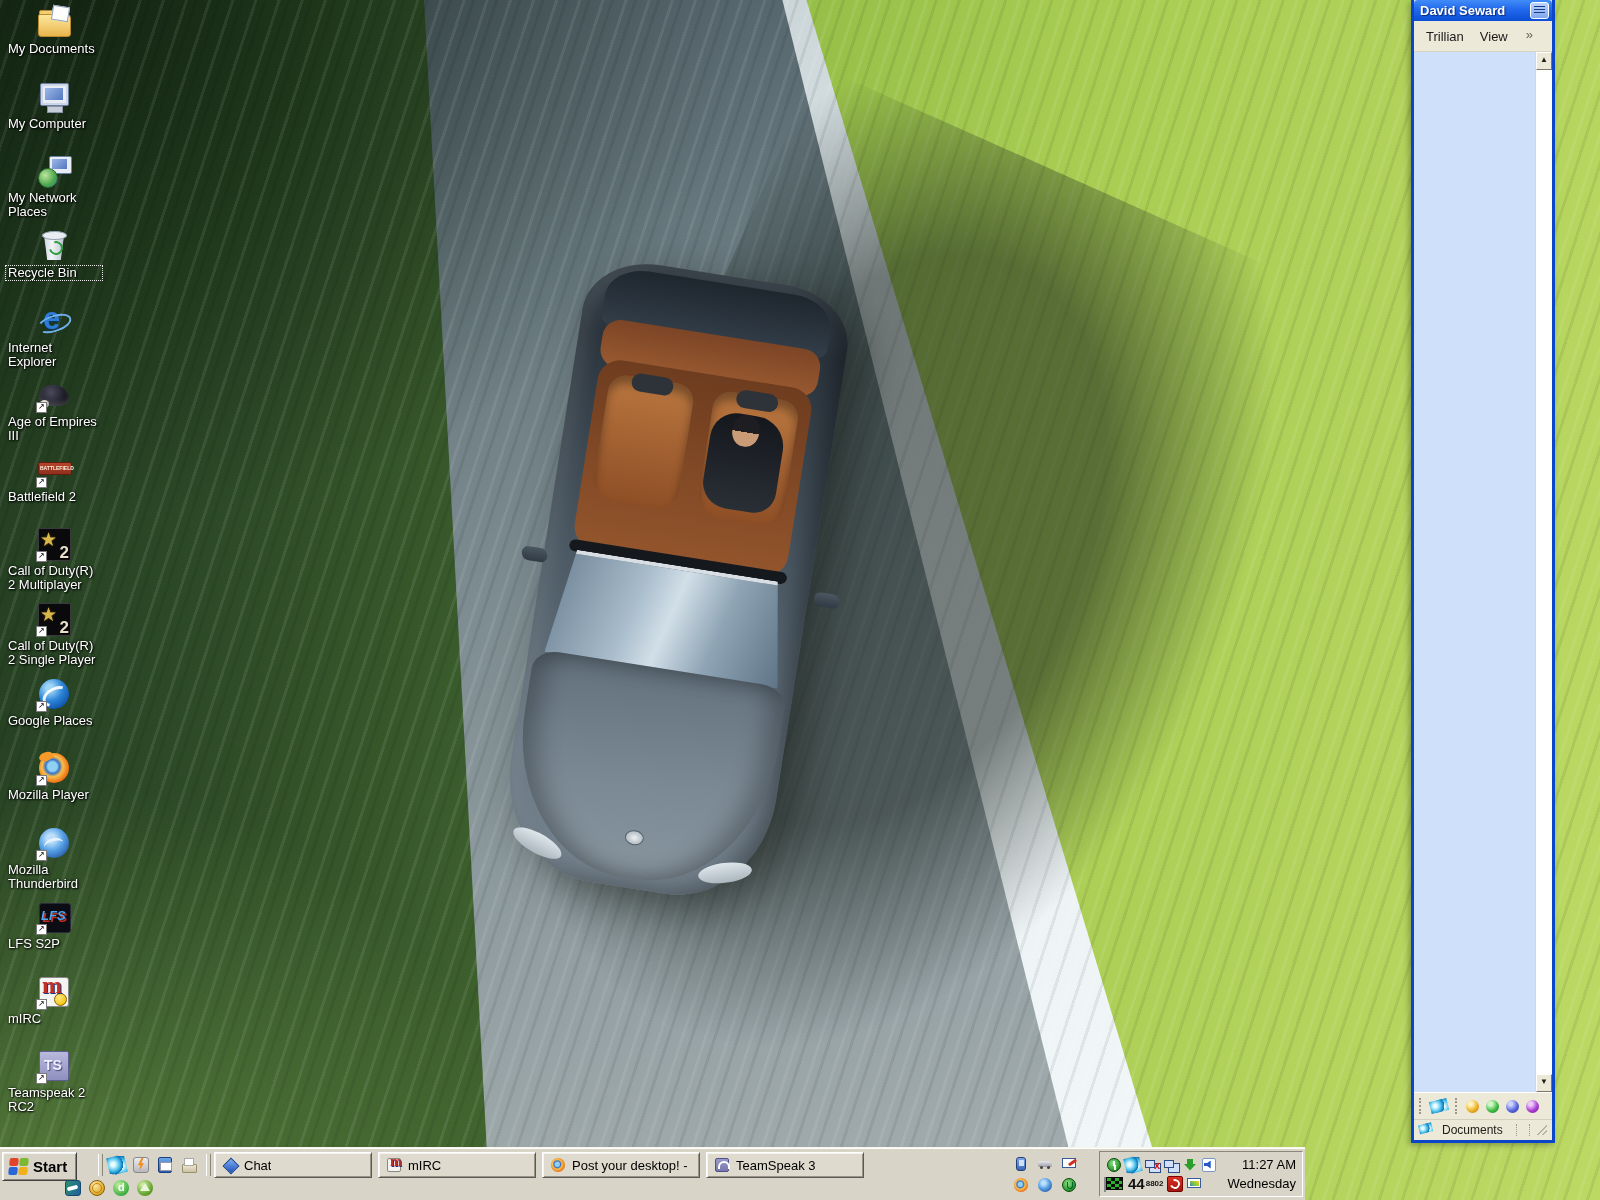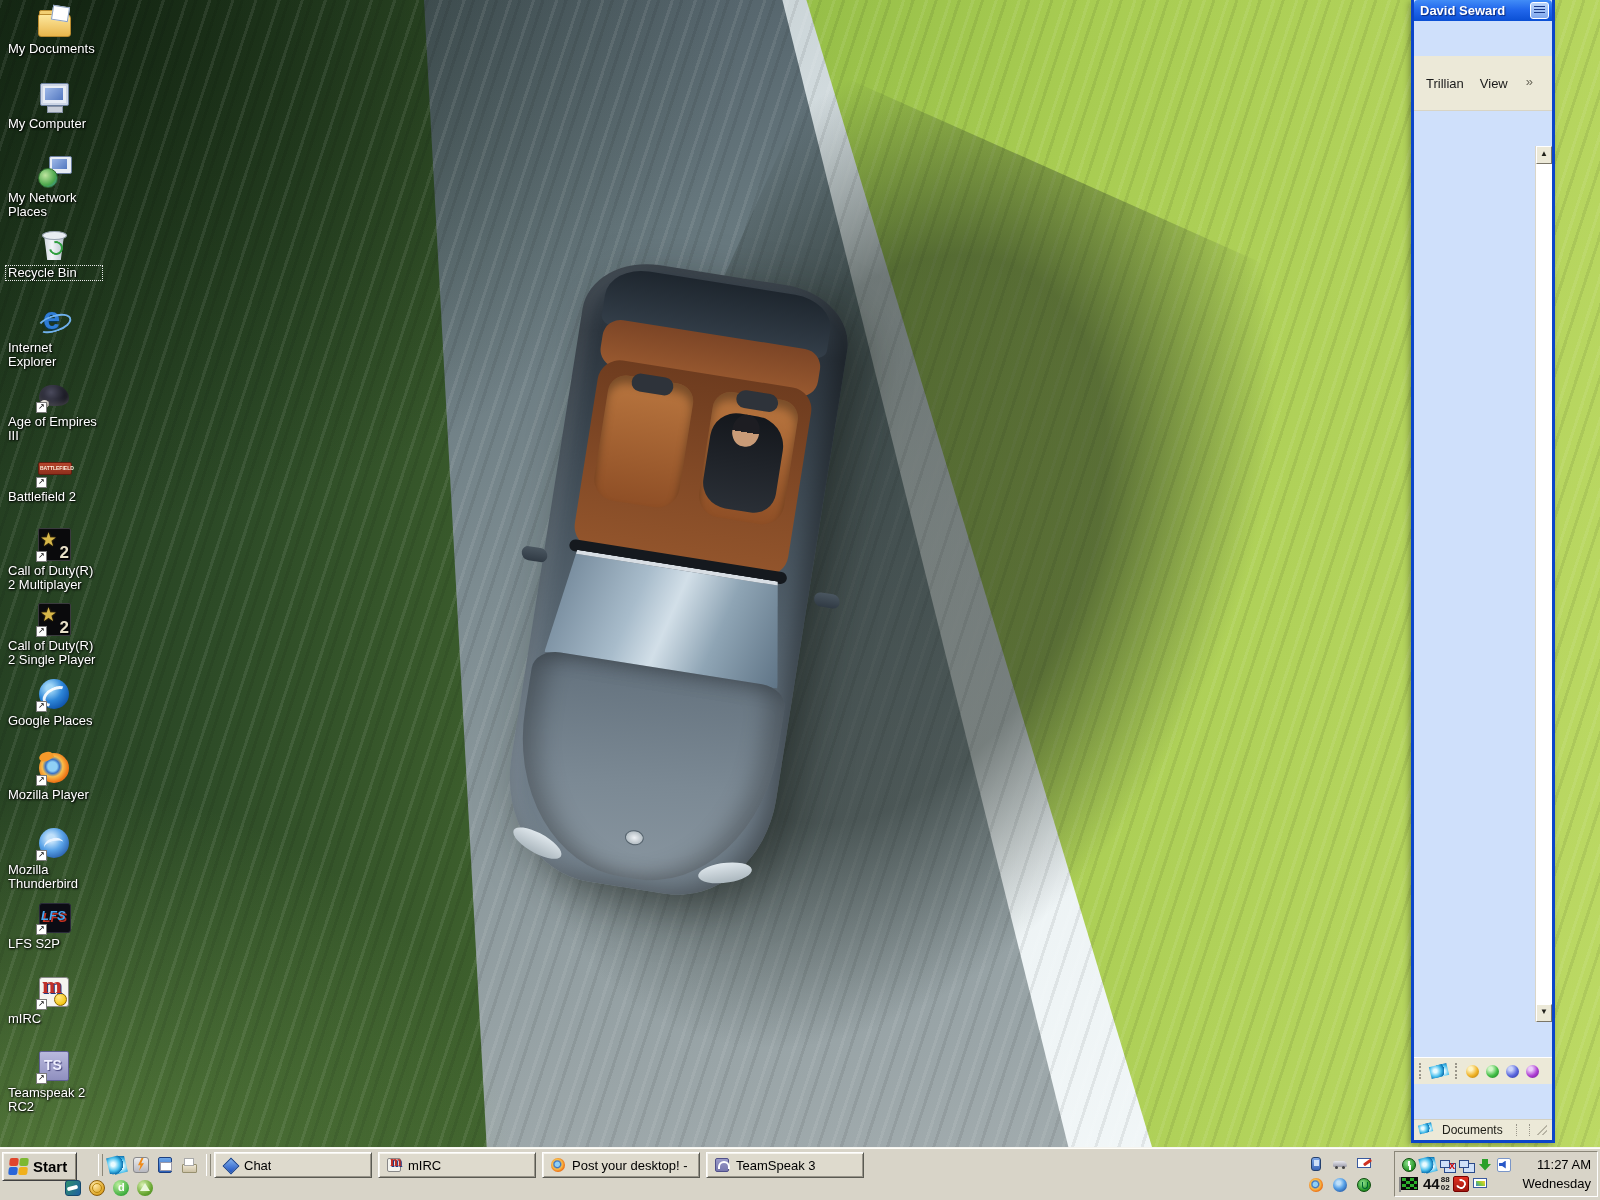--- a/index.html
+++ b/index.html
@@ -155,31 +155,31 @@
     background:radial-gradient(circle at 35% 30%,#ffe985,#f4c818 70%,#b08000);border:1px solid #8a6400;}
 
   .art-ts::before{content:'';position:absolute;inset:3px;background:linear-gradient(#b9b9dd,#8f8fbf);
     border:1px solid #5f5f93;border-radius:2px;}
   .art-ts::after{content:'TS';position:absolute;left:8px;top:9px;font:bold 14px/16px "Liberation Sans",sans-serif;
     color:#f0f0ff;text-shadow:1px 1px 1px #44447a;}
 
   
   #trillian{position:absolute;left:1411px;top:0;width:144px;height:1143px;display:flex;flex-direction:column;
     border:3px solid #0b45c9;border-top:none;box-sizing:border-box;background:#cfe0fb;
-    box-shadow:-2px 2px 6px rgba(0,0,0,.3);gap:35px;}
+    box-shadow:-2px 2px 6px rgba(0,0,0,.3);}
   .titlebar{height:21px;flex:0 0 21px;display:flex;align-items:center;padding:0 3px 0 6px;
     background:linear-gradient(180deg,#418cf7 0%,#2268ec 45%,#0a4fd4 100%);
     color:#fff;font-weight:bold;font-size:13px;border-radius:4px 4px 0 0;}
   .titlebar .ttext{flex:1;white-space:nowrap;overflow:hidden;text-shadow:1px 1px 1px #0a2a7a;}
   .shadebtn{width:17px;height:15px;border:1px solid #fff;border-radius:3px;
     background:linear-gradient(#bcd6fb,#7fa8ee);position:relative;}
   .shadebtn::after{content:'';position:absolute;inset:3px 3px;
     background:repeating-linear-gradient(180deg,#1a3a8a 0 1px,transparent 1px 3px);}
   .menubar{height:22px;flex:0 0 22px;background:#ece9d8;display:flex;align-items:center;
-    gap:16px;padding:16px 12px;font-size:13px;color:#1a1a1a;border-bottom:1px solid #d8d4c4;}
+    gap:16px;padding:4px 12px;font-size:13px;color:#1a1a1a;border-bottom:1px solid #d8d4c4;}
   .menubar .chev{color:#6a675a;font-size:13px;margin-left:2px;margin-top:-4px;}
   .listarea{flex:1;display:flex;min-height:0;}
   .listmain{flex:1;background:#cfe0fb;}
   .scrollcol{width:16px;background:#ffffff;border-left:1px solid #dad6c8;display:flex;
     flex-direction:column;justify-content:space-between;}
   .sbtn{height:16px;background:#ece9d8;border:1px solid;border-color:#fff #7a7668 #7a7668 #fff;
     position:relative;}
   .sbtn::before{position:absolute;left:3px;top:2px;font-size:8px;color:#20201a;}
   .sbtn.up::before{content:'\25B2';}
   .sbtn.down::before{content:'\25BC';}
@@ -196,22 +196,22 @@
   .orb-3{background:radial-gradient(circle at 35% 30%,#ecccfa 0 15%,#ae3fd4 55%,#6e1a92 95%);}
   .statusbar{height:20px;flex:0 0 20px;background:#ece9d8;border-top:1px solid #d4d0c0;
     display:flex;align-items:center;gap:5px;padding:0 5px;font-size:12px;color:#20201a;}
   .statusbar .mini{transform:scale(.75) rotate(-14deg);transform-origin:left center;}
   .statusbar .sgrips{margin-left:auto;display:flex;gap:10px;}
   .rgrip{width:2px;height:12px;border-left:1px dotted #9a968a;}
   .resize-corner{width:10px;height:10px;
     background:linear-gradient(135deg,transparent 0 50%,#b8b4a4 50% 60%,transparent 60% 75%,#b8b4a4 75% 85%,transparent 85%);}
 
   
-  #taskbar{position:absolute;left:0;bottom:0;width:1600px;height:52px;background:#d8d4c8;
-    border-top:1px solid #f6f5f0;box-shadow:inset 0 1px 0 #fffef8;}
+  #taskbar{position:absolute;left:0;bottom:0;width:1267px;height:52px;background:#d8d4c8;
+    border-top:1px solid #f6f5f0;box-shadow:inset 0 1px 0 #fffef8;padding-left:38px;}
   .startbtn{position:absolute;left:2px;top:4px;height:27px;padding:0 9px 0 6px;display:flex;
     align-items:center;gap:5px;background:#d8d4c8;border:1px solid;border-color:#fff #404040 #404040 #fff;
     box-shadow:inset 1px 1px 0 #f4f2ec,inset -1px -1px 0 #8a8678;font-weight:bold;font-size:15px;color:#000;}
   .xpflag{width:19px;height:17px;display:grid;grid-template-columns:9px 9px;grid-template-rows:8px 8px;
     gap:1px;transform:skewX(-6deg);}
   .xpflag span{border-radius:2px;}
   .xpflag .p0{background:#e0452c}.xpflag .p1{background:#7db832}
   .xpflag .p2{background:#2a66d8}.xpflag .p3{background:#f0b01c}
   .tgrip{position:absolute;width:3px;height:22px;border-left:1px solid #fff;border-right:1px solid #8a8678;}
   .ql{position:absolute;width:18px;height:18px;}
@@ -303,21 +303,21 @@
 
   
   #tray{position:absolute;right:2px;top:3px;bottom:3px;width:204px;box-sizing:border-box;
     border:1px solid;border-color:#8a8678 #fff #fff #8a8678;display:flex;flex-direction:column;
     padding:3px 6px;}
   .trayrow{display:flex;align-items:center;gap:3px;height:19px;}
   .tri{width:16px;height:16px;position:relative;flex:0 0 16px;}
   .traytime{margin-left:auto;font-size:13px;color:#000;white-space:nowrap;}
   .readout{display:flex;align-items:center;margin-left:2px;}
   .readout .big{font:bold 15px/16px "Liberation Sans",sans-serif;color:#111;}
-  .readout .stack{display:flex;flex-direction:column;margin-left:1px;}
+  .readout .stack{display:flex;flex-direction:row;margin-left:1px;}
   .readout .stack span{font:bold 8px/8px "Liberation Sans",sans-serif;color:#111;}
   #side-icons{position:absolute;right:212px;top:3px;bottom:3px;width:80px;display:flex;
     flex-direction:column;justify-content:space-between;padding:3px 0;}
   .siderow{display:flex;gap:8px;align-items:center;height:19px;}
 </style>
 </head>
 <body>
 
 <div id="wallpaper">
   <div class="wp wp-base"></div>

